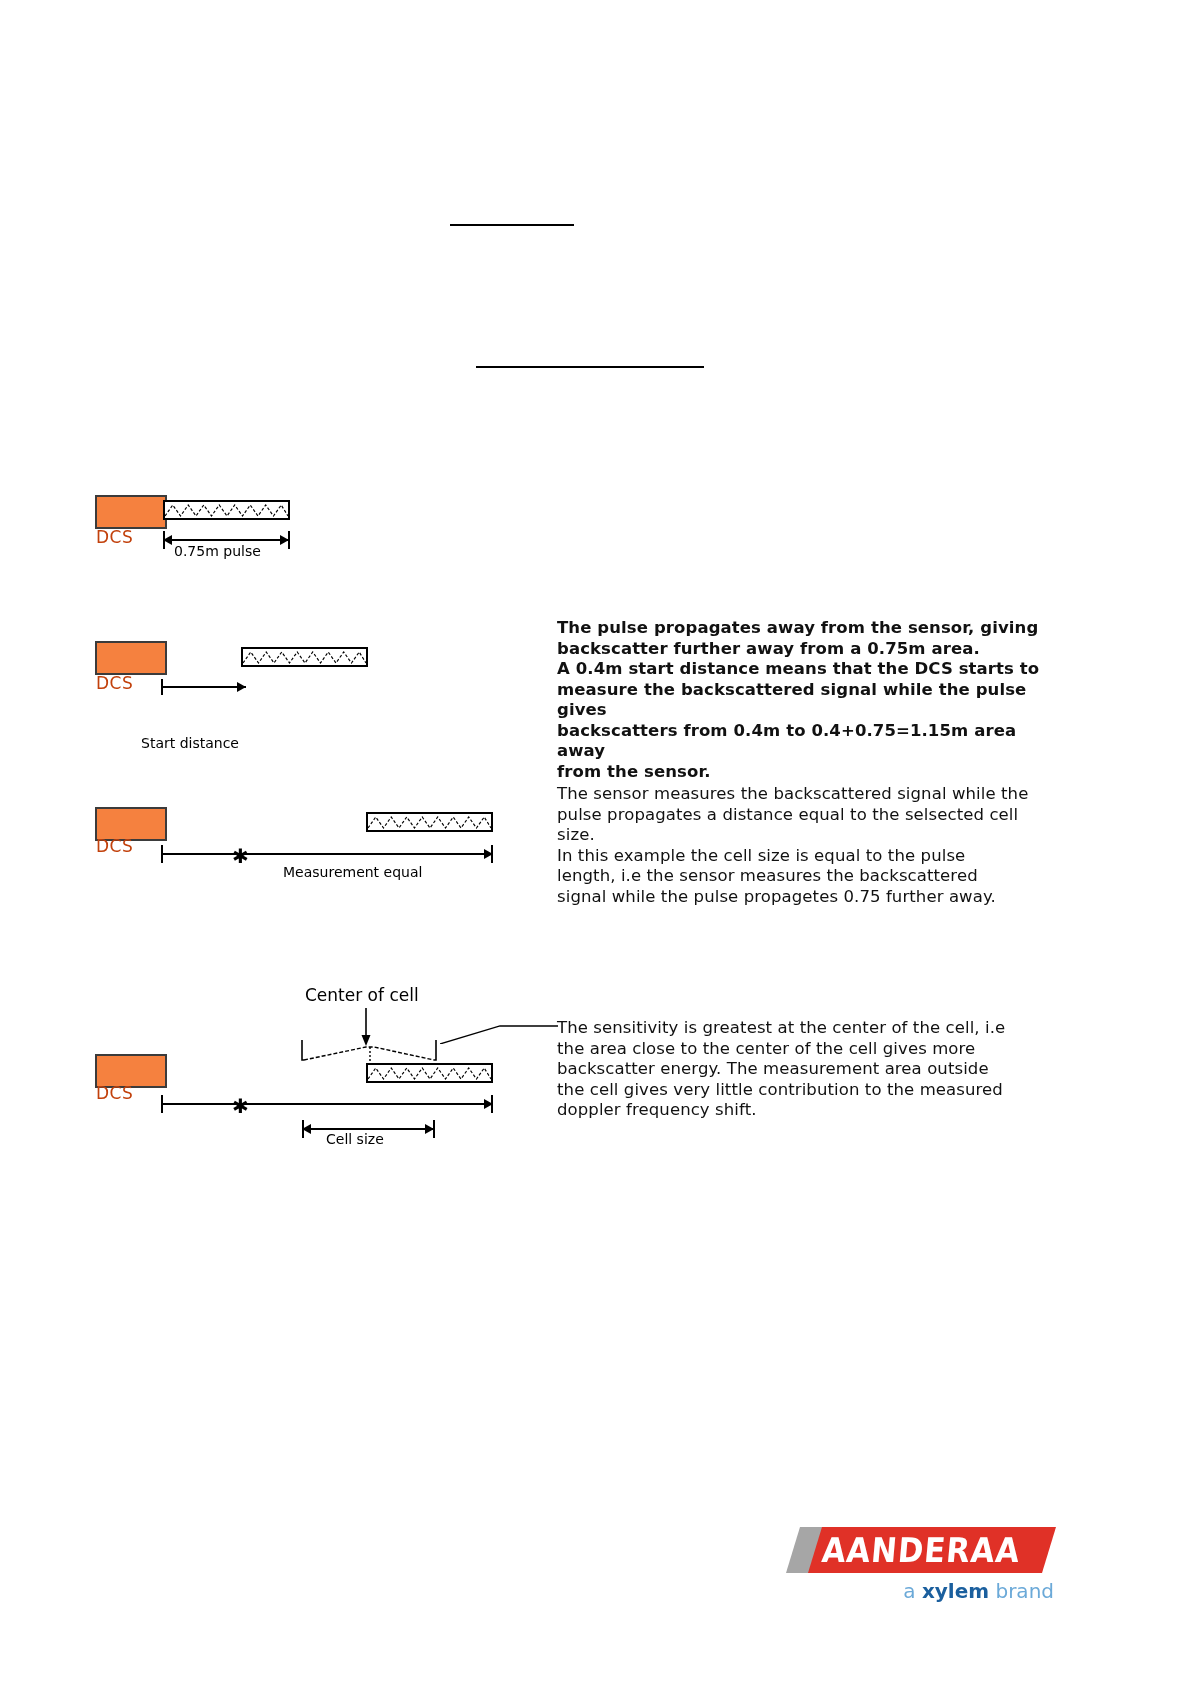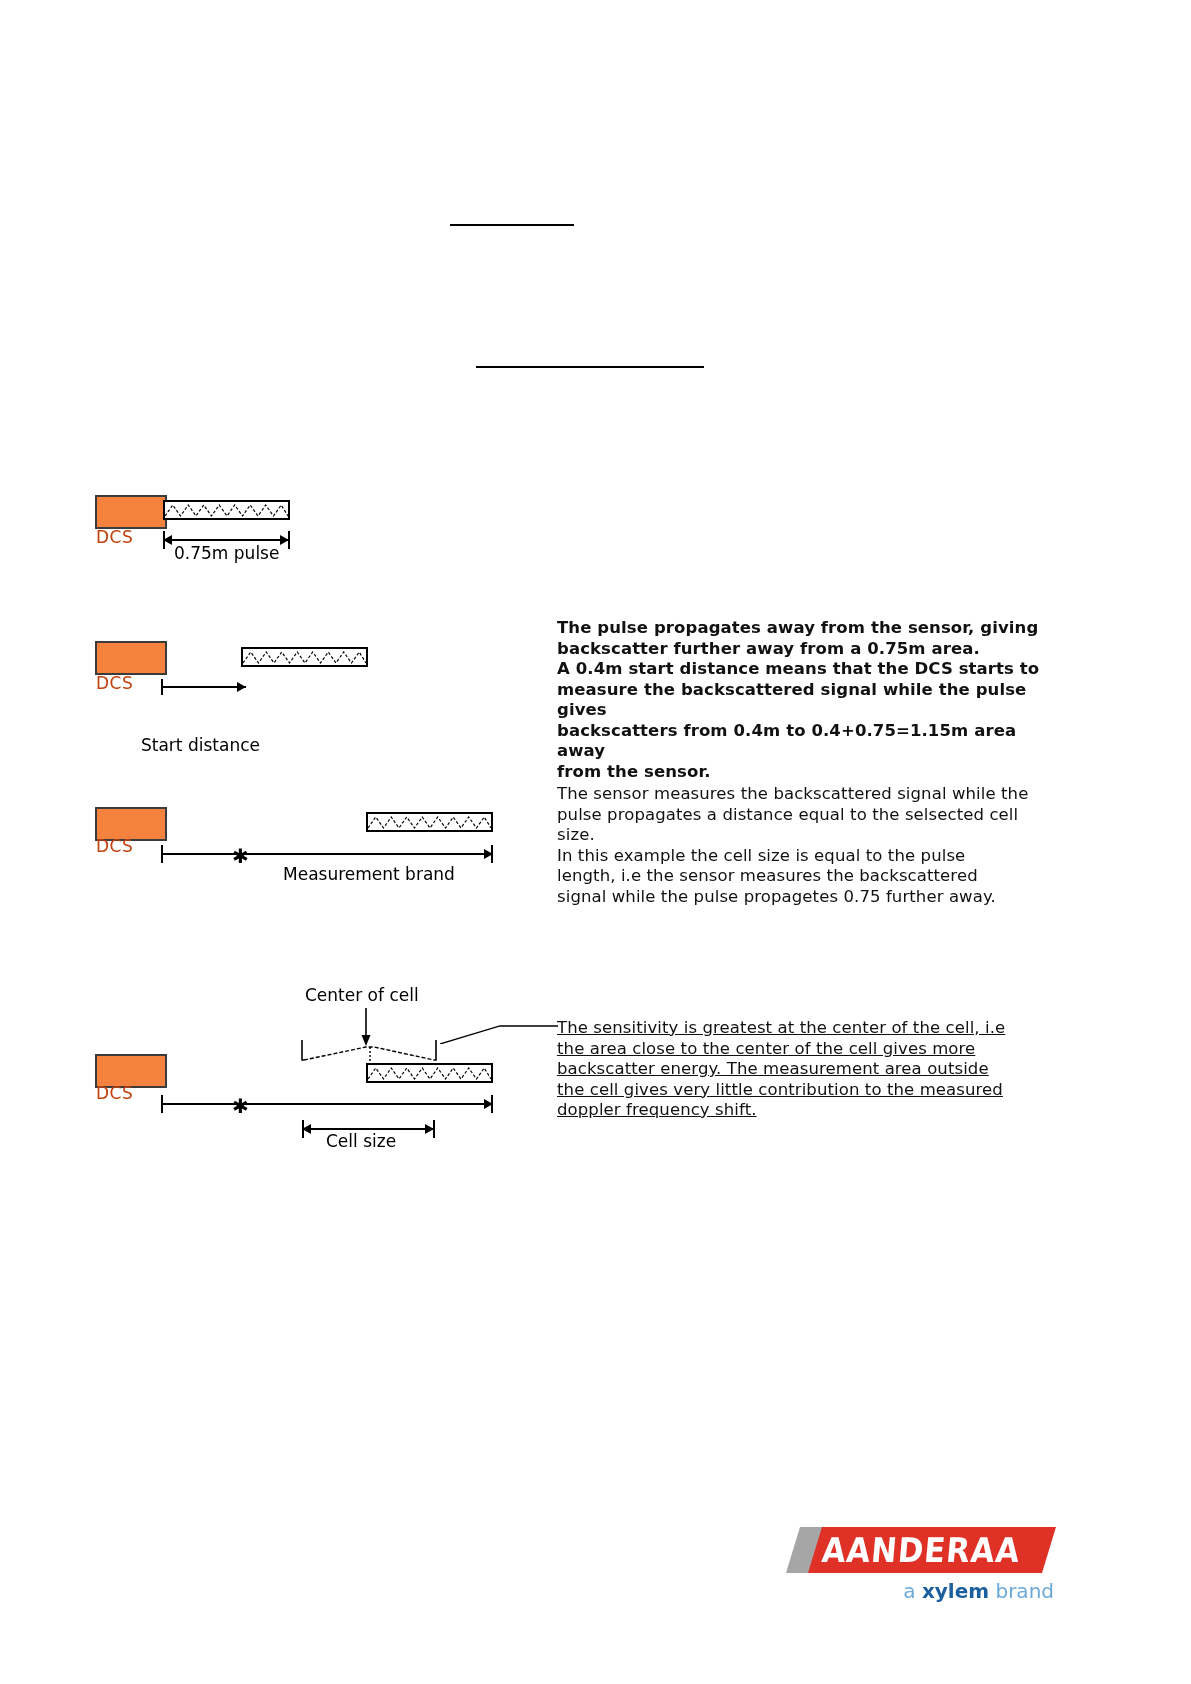--- a/index.html
+++ b/index.html
@@ -29,21 +29,21 @@
   }
   .pulsebox svg{display:block;width:100%;height:100%;}
 
   
   .dimline{position:absolute;height:2px;background:#000;}
   .tickL,.tickR{position:absolute;width:2px;background:#000;}
   .arrowR{position:absolute;width:0;height:0;border-top:5px solid transparent;
           border-bottom:5px solid transparent;border-left:9px solid #000;}
   .arrowL{position:absolute;width:0;height:0;border-top:5px solid transparent;
           border-bottom:5px solid transparent;border-right:9px solid #000;}
-  .dimtext{position:absolute;font-size:17px;white-space:nowrap;}
+  .dimtext{position:absolute;font-size:14px;white-space:nowrap;}
   .star{position:absolute;font-size:20px;line-height:10px;}
 
   
   .para{
     position:absolute;font-size:16.5px;line-height:20.5px;
     color:#111;white-space:pre-line;letter-spacing:.1px;
   }
 
   
   .envelope{position:absolute;}
@@ -130,21 +130,21 @@
       <svg viewBox="0 0 127 16" preserveAspectRatio="none">
         <path d="M0 14 L8 3 L16 14 L24 3 L32 14 L40 3 L48 14 L56 3 L64 14 L72 3 L80 14 L88 3 L96 14 L104 3 L112 14 L120 3 L127 14" fill="none" stroke="#000" stroke-width="1.2" stroke-dasharray="3,2"></path>
       </svg>
     </div>
 
     <div class="tickL" style="left:161px;top:845px;height:18px;"></div>
     <div class="tickR" style="left:491px;top:845px;height:18px;"></div>
     <div class="dimline" style="left:161px;top:853px;width:331px;"></div>
     <div class="star" style="left:232px;top:851px;">✱</div>
     <div class="arrowR" style="left:484px;top:849px;"></div>
-    <div class="dimtext" style="left:283px;top:864px;">Measurement brand</div>
+    <div class="dimtext" style="left:283px;top:864px;">Measurement equal</div>
   </div>
 
   <div class="para" style="left:557px;top:784px;width:500px;">The sensor measures the backscattered signal while the
 pulse propagates a distance equal to the selsected cell
 size.
 In this example the cell size is equal to the pulse
 length, i.e the sensor measures the backscattered
 signal while the pulse propagetes 0.75 further away.</div>
 
   <div class="blk">
@@ -189,21 +189,21 @@
     <div class="arrowR" style="left:484px;top:1099px;"></div>
 
     <div class="tickL" style="left:302px;top:1120px;height:18px;"></div>
     <div class="tickR" style="left:433px;top:1120px;height:18px;"></div>
     <div class="dimline" style="left:302px;top:1128px;width:132px;"></div>
     <div class="arrowL" style="left:302px;top:1124px;"></div>
     <div class="arrowR" style="left:425px;top:1124px;"></div>
     <div class="dimtext" style="left:326px;top:1131px;">Cell size</div>
   </div>
 
-  <div class="para" style="left:557px;top:1018px;width:495px;text-decoration:underline;">The sensitivity is greatest at the center of the cell, i.e
+  <div class="para" style="left:557px;top:1018px;width:495px;">The sensitivity is greatest at the center of the cell, i.e
 the area close to the center of the cell gives more
 backscatter energy. The measurement area outside
 the cell gives very little contribution to the measured
 doppler frequency shift.</div>
 
   <div class="logo">
     <div class="logo-band">
       <svg width="270" height="46">
         <polygon points="0,46 14,0 44,0 30,46" fill="#a6a6a6"></polygon>
         <polygon points="22,46 36,0 270,0 256,46" fill="#e03127"></polygon>

